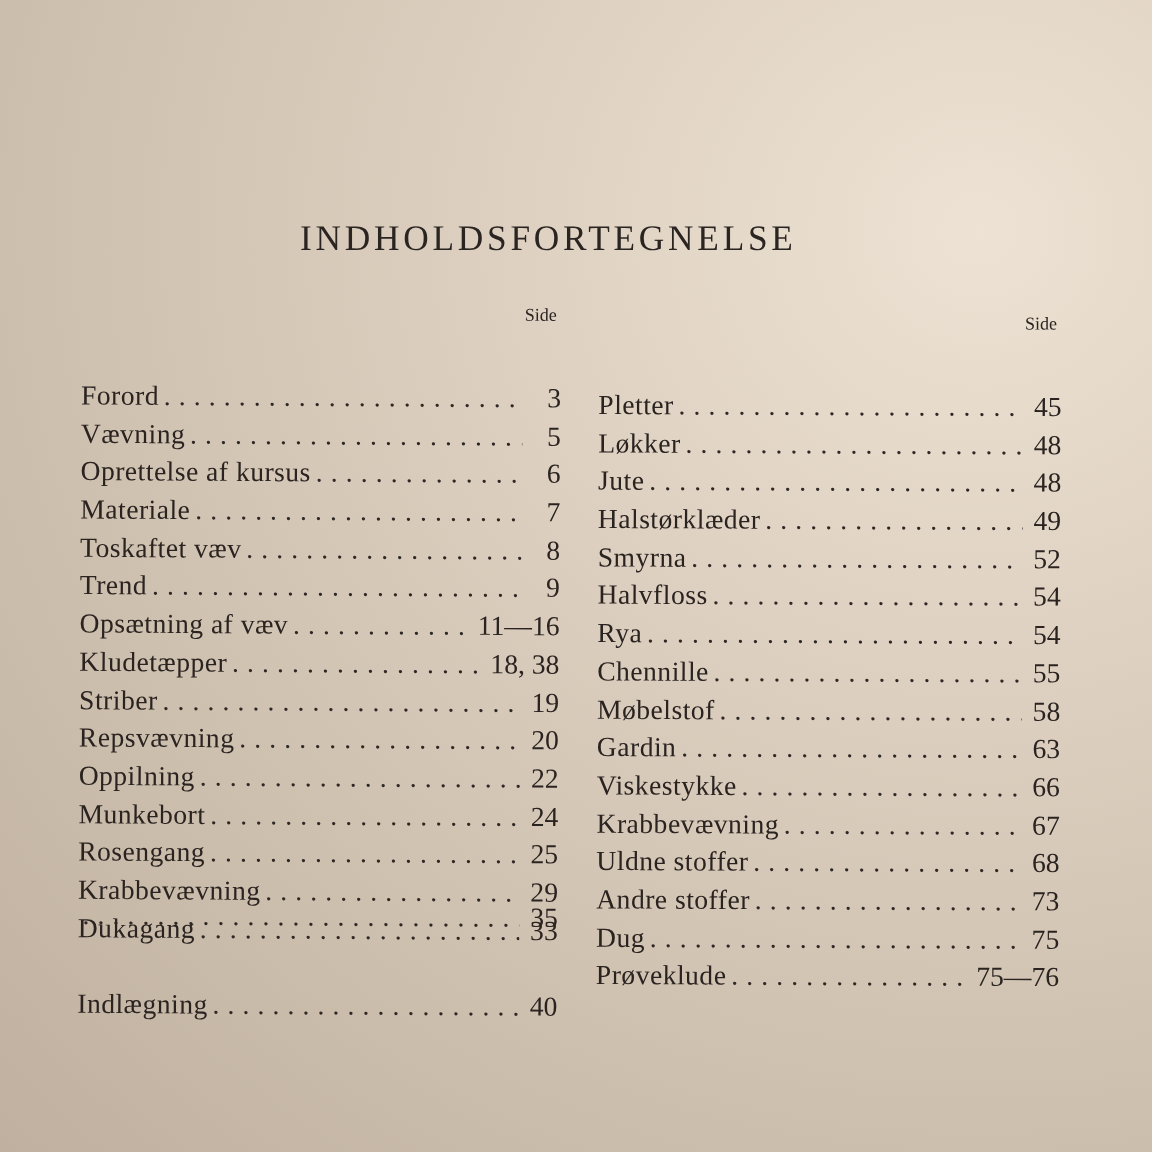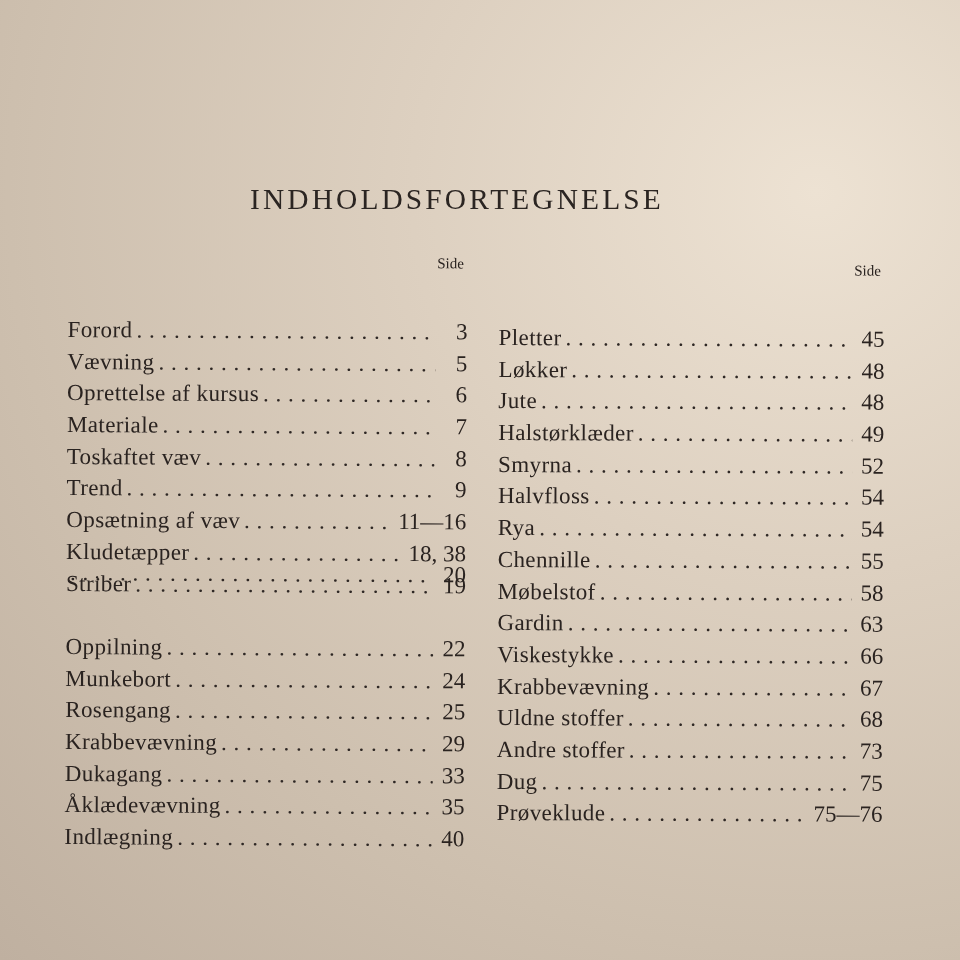--- a/index.html
+++ b/index.html
@@ -139,20 +139,21 @@
         <span class="label">Kludetæpper</span>
         <span class="leader"></span>
         <span class="page-num">18, 38</span>
       </div>
     <div class="entry">
         <span class="label">Striber</span>
         <span class="leader"></span>
         <span class="page-num">19</span>
       </div>
     <div class="entry">
+        <span class="label">Repsvævning</span>
         <span class="leader"></span>
         <span class="page-num">20</span>
       </div>
     <div class="entry">
         <span class="label">Oppilning</span>
         <span class="leader"></span>
         <span class="page-num">22</span>
       </div>
     <div class="entry">
         <span class="label">Munkebort</span>
@@ -168,21 +169,20 @@
         <span class="label">Krabbevævning</span>
         <span class="leader"></span>
         <span class="page-num">29</span>
       </div>
     <div class="entry">
         <span class="label">Dukagang</span>
         <span class="leader"></span>
         <span class="page-num">33</span>
       </div>
     <div class="entry">
-        <span class="label">Åklædevævning</span>
         <span class="leader"></span>
         <span class="page-num">35</span>
       </div>
     <div class="entry">
         <span class="label">Indlægning</span>
         <span class="leader"></span>
         <span class="page-num">40</span>
       </div>
   </div>
 

